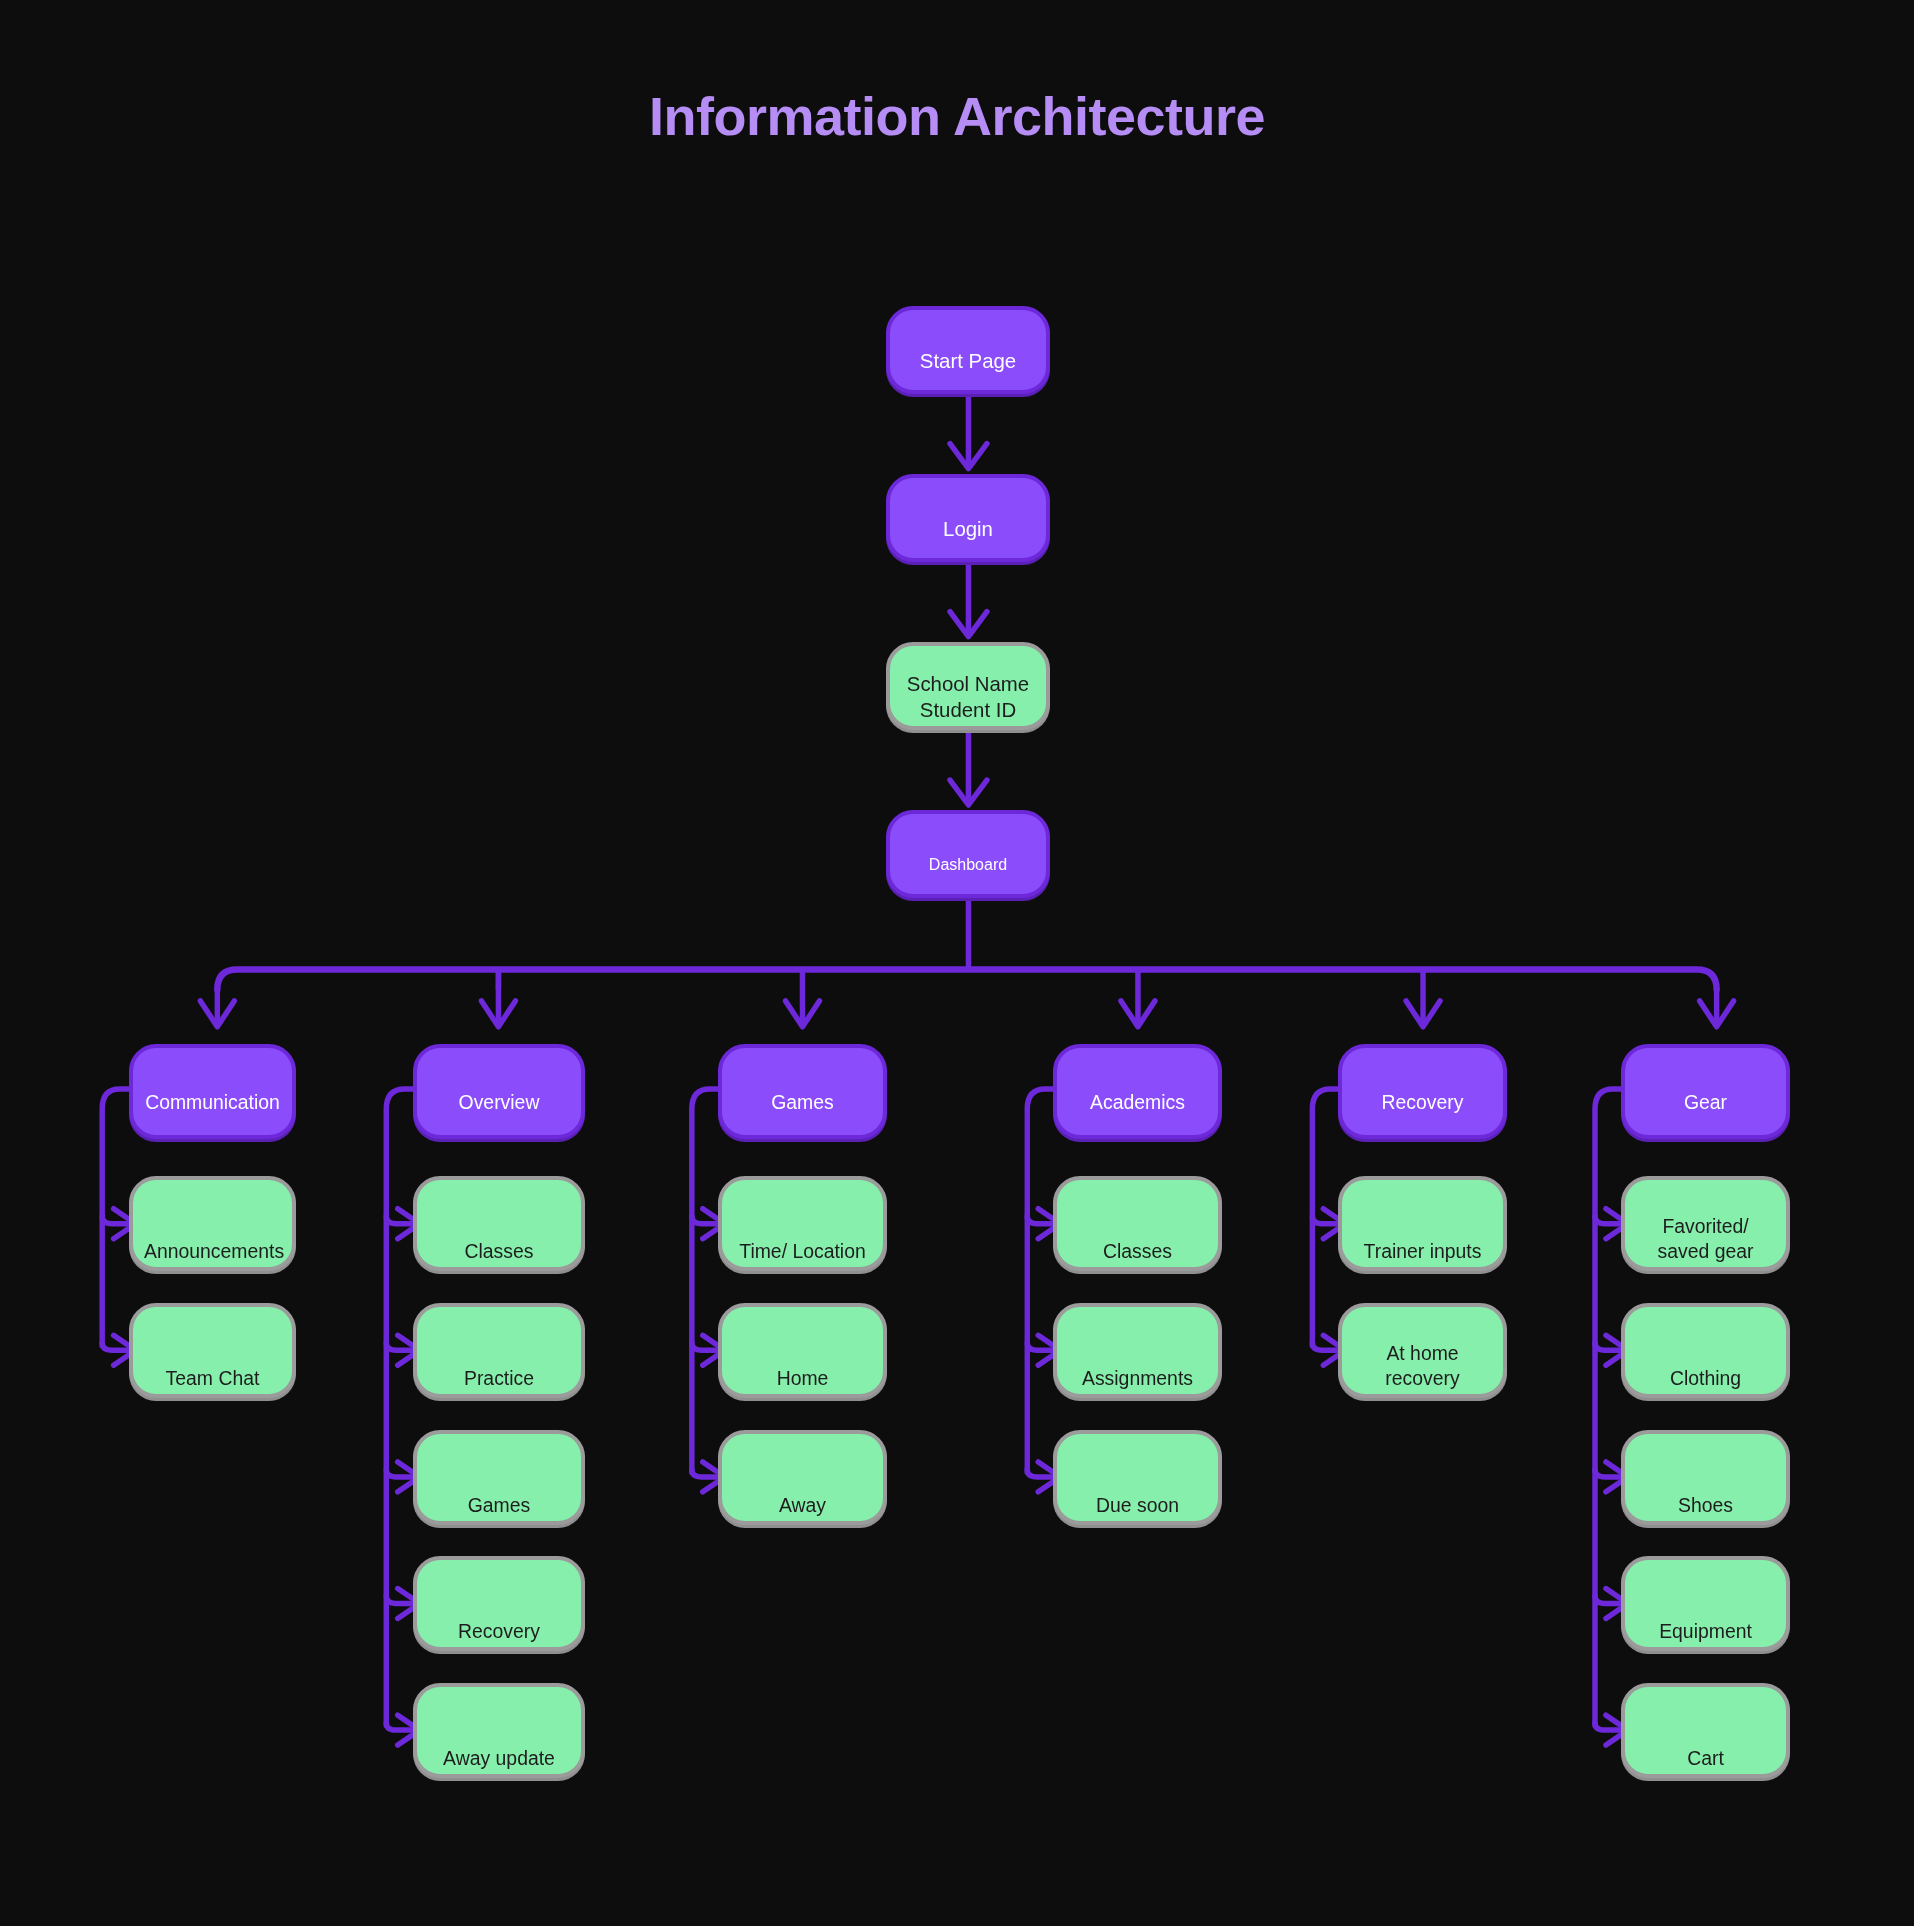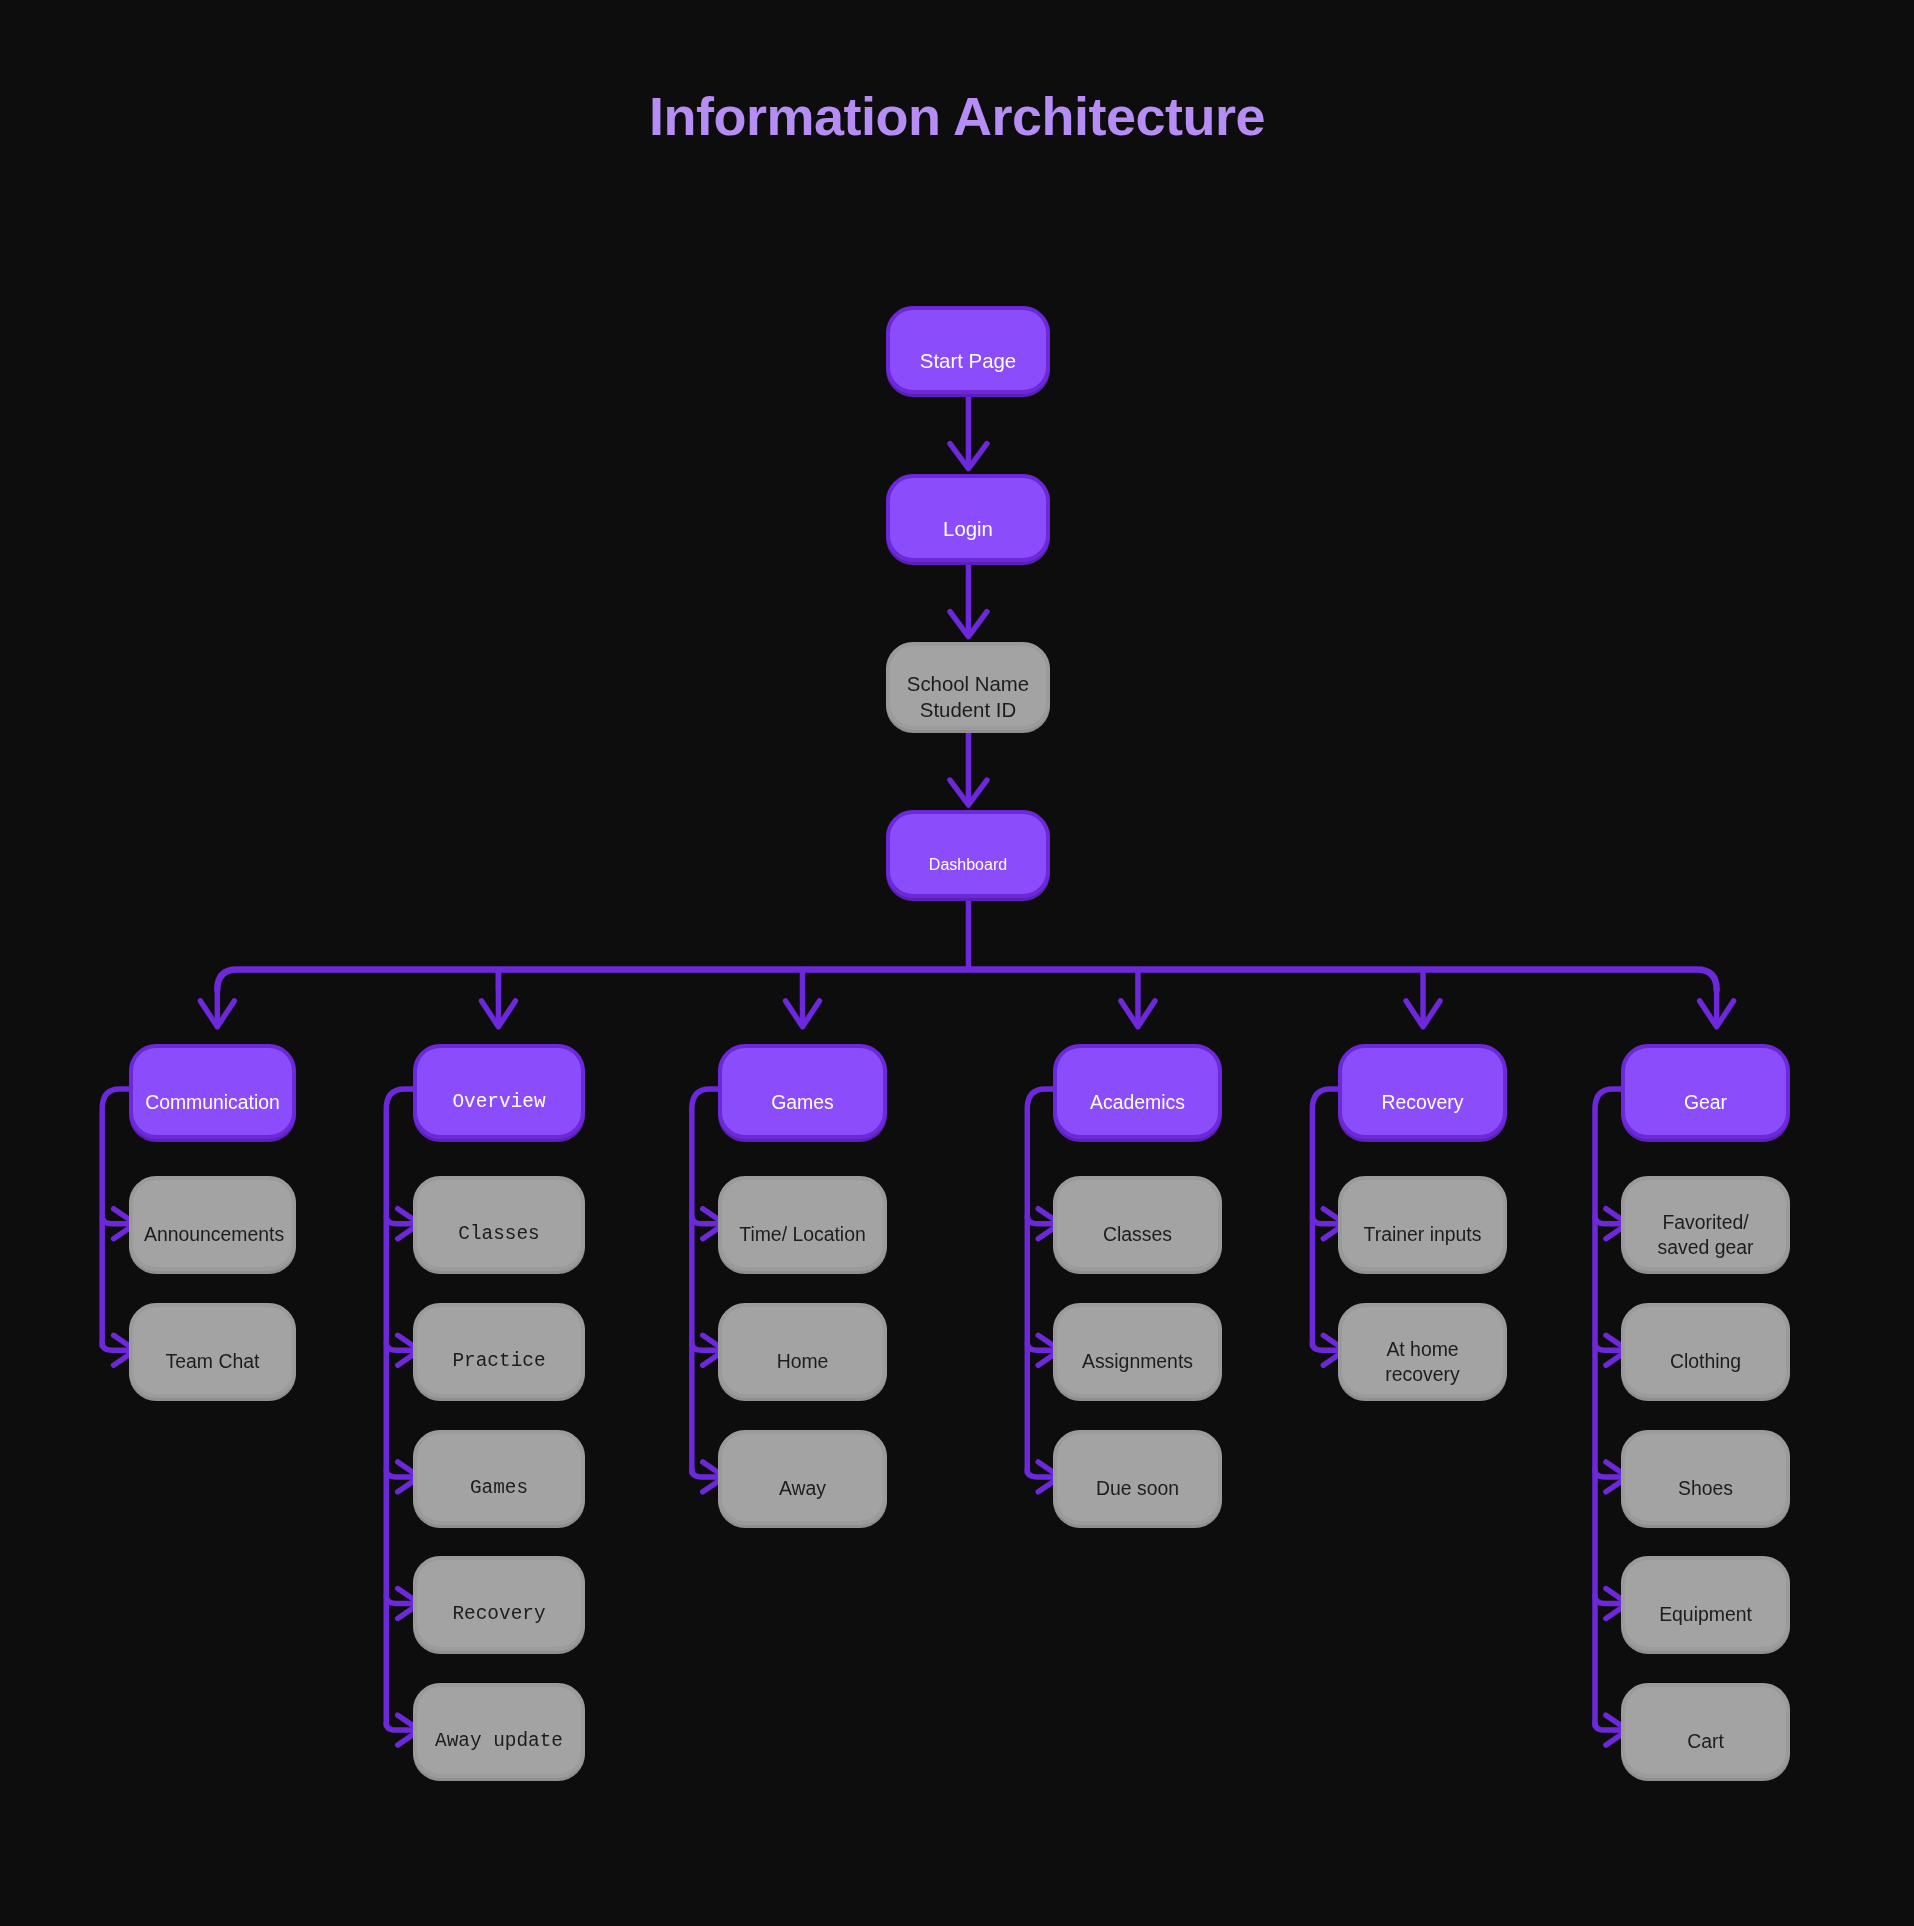--- a/index.html
+++ b/index.html
@@ -57,45 +57,46 @@
   }
 
   .node.purple {
     background: #8b4dfb;
     border: 4.5px solid #6d28d9;
     color: #ffffff;
     box-shadow: 0 3px 0 0 #5b21b6;
   }
 
   .node.gray {
-    background: #a3a3a3;
+    background: #86efac;
     border: 4.5px solid #9b9b9b;
     color: #1d1d1d;
     box-shadow: 0 3px 0 0 #8f8f8f;
+    align-items: flex-end;
   }
 
   .node .label {
     display: block;
     width: 100%;
     margin-top: 22px;
   }
 
   
   #n-start   { left: 886px; top: 306px;  width: 164px; height: 88px; font-size: 20.4px; }
   #n-login   { left: 886px; top: 474px;  width: 164px; height: 88px; font-size: 20.4px; }
   #n-school  { left: 886px; top: 642px; width: 164px; height: 88px; font-size: 20.4px; }
   #n-dash    { left: 886px; top: 810px; width: 164px; height: 88px; font-size: 16px; }
 
   
   .col-head { top: 1044px; height: 95px; font-size: 19.4px; }
   .col-child { height: 95px; font-size: 19.4px; }
 
   
   .c0 { left: 129px;  width: 167px; }
-  .c1 { left: 413px;  width: 172px; font-family: Liberation Mono, monospace; }
+  .c1 { left: 413px;  width: 172px; }
   .c2 { left: 718px; width: 169px; }
   .c3 { left: 1053px; width: 169px; }
   .c4 { left: 1338px; width: 169px; }
   .c5 { left: 1621px; width: 169px; }
 
   
   .r0 { top: 1176px; }
   .r1 { top: 1303px; }
   .r2 { top: 1430px; }
   .r3 { top: 1556px; }

